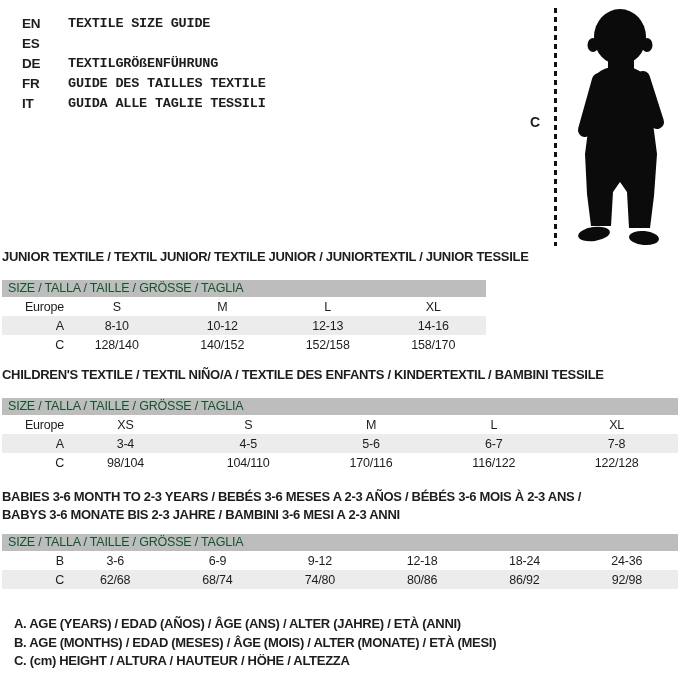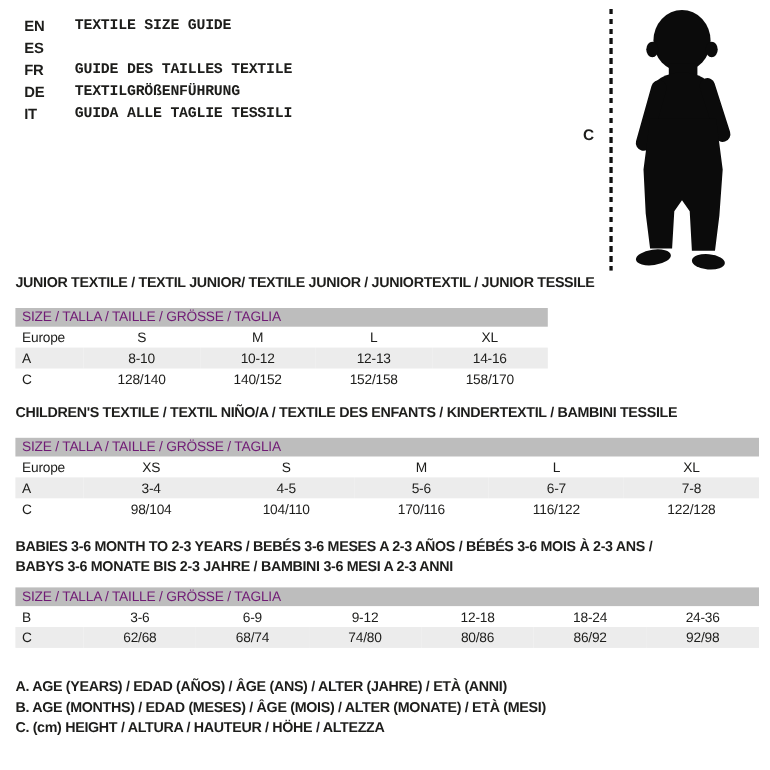--- a/index.html
+++ b/index.html
@@ -19,66 +19,66 @@
   .lang-label{white-space:nowrap;font-family:Liberation Mono, monospace;}
   
   .figure{position:absolute;left:524px;top:4px;width:160px;height:246px;}
   .figure .c-label{position:absolute;left:6px;top:110px;font-weight:bold;font-size:14px;}
   .measure-line{
     position:absolute;left:30px;top:4px;width:3px;height:238px;
     background:repeating-linear-gradient(to bottom,#111 0 5px,transparent 5px 9px);
   }
   .silhouette{position:absolute;left:40px;top:0;}
   
-  .sections{padding-left:14px;margin-top:134px;}
+  .sections{padding-left:2px;margin-top:134px;}
   .section-title{
     font-weight:bold;font-size:13px;line-height:18px;
     margin-bottom:14px;letter-spacing:-0.3px;
   }
   .section{margin-bottom:12px;}
   .table-wrap{margin-bottom:8px;}
   .w-junior{width:484px;}
   .w-full{width:676px;}
   .table-header-bar{
-    background:#bdbdbd;color:#701a75;
+    background:#bdbdbd;color:#14532d;
     font-size:12.5px;line-height:17px;height:17px;
     padding-left:6px;letter-spacing:-0.2px;
   }
   table.size-table{border-collapse:collapse;table-layout:fixed;width:100%;}
   table.size-table td{
     font-size:12.5px;height:19px;text-align:center;
     padding:0;vertical-align:middle;letter-spacing:-0.2px;
   }
-  table.size-table td.row-label{text-align:left;padding-left:6px;}
+  table.size-table td.row-label{text-align:right;padding-left:6px;}
   table.size-table col.label-col{width:62px;}
   tr.shaded{background:#ececec;}
   
   .footnotes{padding-left:14px;margin-top:26px;}
   .footnote{font-weight:bold;font-size:13px;line-height:18.5px;letter-spacing:-0.3px;}
 </style>
 </head>
 <body>
 
 <div class="page">
 
   <div class="lang-block">
     <div class="lang-row">
       <span class="lang-code">EN</span>
       <span class="lang-label">TEXTILE SIZE GUIDE</span>
     </div>
     <div class="lang-row">
       <span class="lang-code">ES</span>
     </div>
     <div class="lang-row">
+      <span class="lang-code">DE</span>
+      <span class="lang-label">TEXTILGRÖßENFÜHRUNG</span>
+    </div>
+    <div class="lang-row">
       <span class="lang-code">FR</span>
       <span class="lang-label">GUIDE DES TAILLES TEXTILE</span>
-    </div>
-    <div class="lang-row">
-      <span class="lang-code">DE</span>
-      <span class="lang-label">TEXTILGRÖßENFÜHRUNG</span>
     </div>
     <div class="lang-row">
       <span class="lang-code">IT</span>
       <span class="lang-label">GUIDA ALLE TAGLIE TESSILI</span>
     </div>
   </div>
 
   <div class="figure">
     <span class="c-label">C</span>
     <div class="measure-line"></div>

